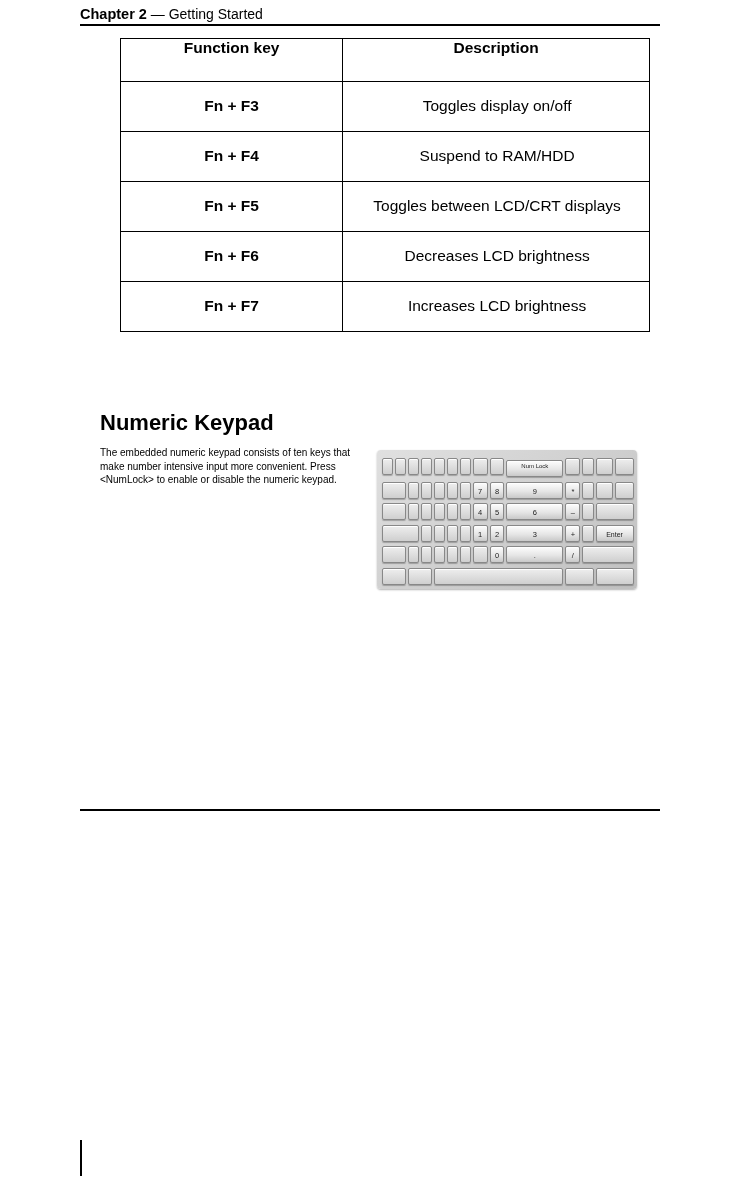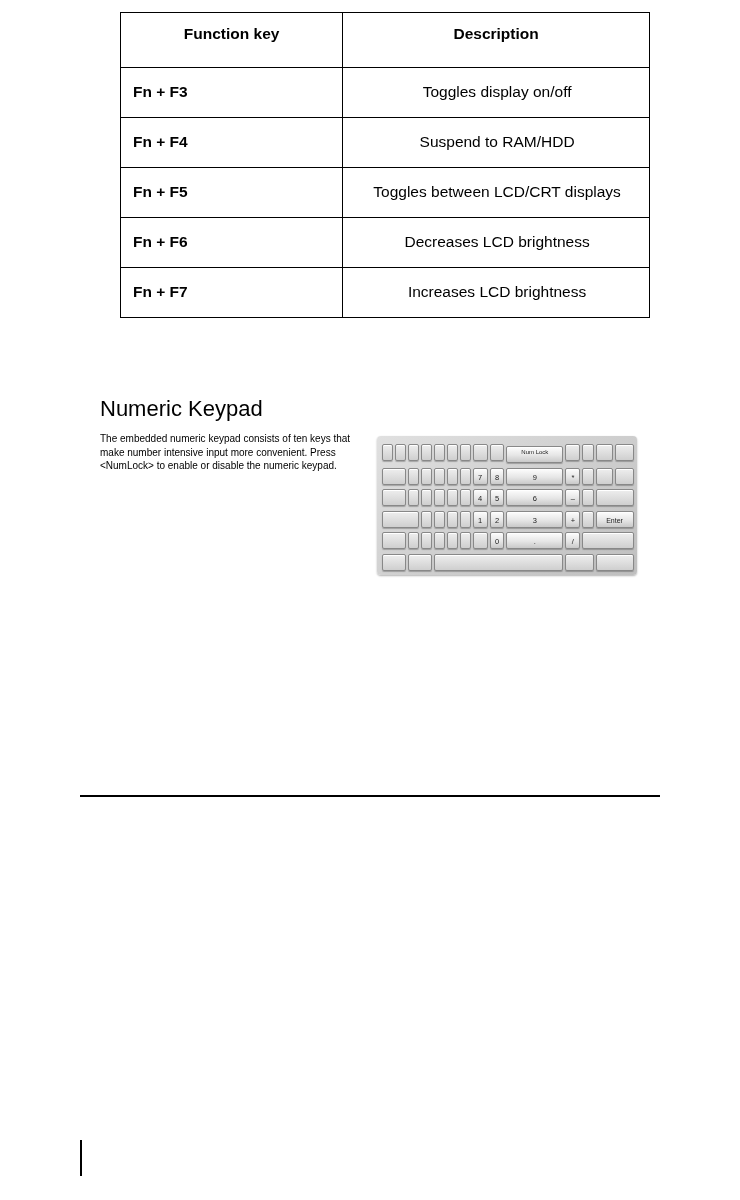--- a/index.html
+++ b/index.html
@@ -31,33 +31,33 @@
   }
   table.fn th, table.fn td {
     border: 1px solid #000;
     padding: 15px 12px 16px 12px;
     vertical-align: middle;
     font-size: 15.5px;
   }
   table.fn th {
     text-align: center;
     font-weight: bold;
-    padding-top: 12px;
+    padding-top: 0;
     padding-bottom: 24px;
     border-radius: 21px;
   }
   table.fn th:first-child { width: 42%; }
-  table.fn td.key { font-weight: bold; }
+  table.fn td.key { text-align: center; font-weight: bold; }
   table.fn td.desc { text-align: center; padding-left: 14px; }
   .section {
     margin: 78px 80px 0 100px;
   }
   .section h2 {
     font-size: 22px;
-    font-weight: normal;
+    font-weight: bold;
     margin: 0 0 10px 0;
   }
   .section-body {
     display: flex;
     gap: 22px;
     align-items: flex-start;
   }
   .section-body p {
     margin: 0;
     line-height: 1.36;
@@ -111,20 +111,23 @@
     top: 1140px;
     width: 2px;
     height: 36px;
     background: #000;
   }
 </style>
 </head>
 <body>
 
 <div class="page">
+  <div class="header-bar">
+    <b>Chapter 2</b><span> — </span><span>Getting Started</span>
+  </div>
 
   <div class="content">
     <table class="fn">
       <thead>
         <tr>
           <th>Function key</th>
           <th>Description</th>
         </tr>
       </thead>
       <tbody id="fn-rows">

